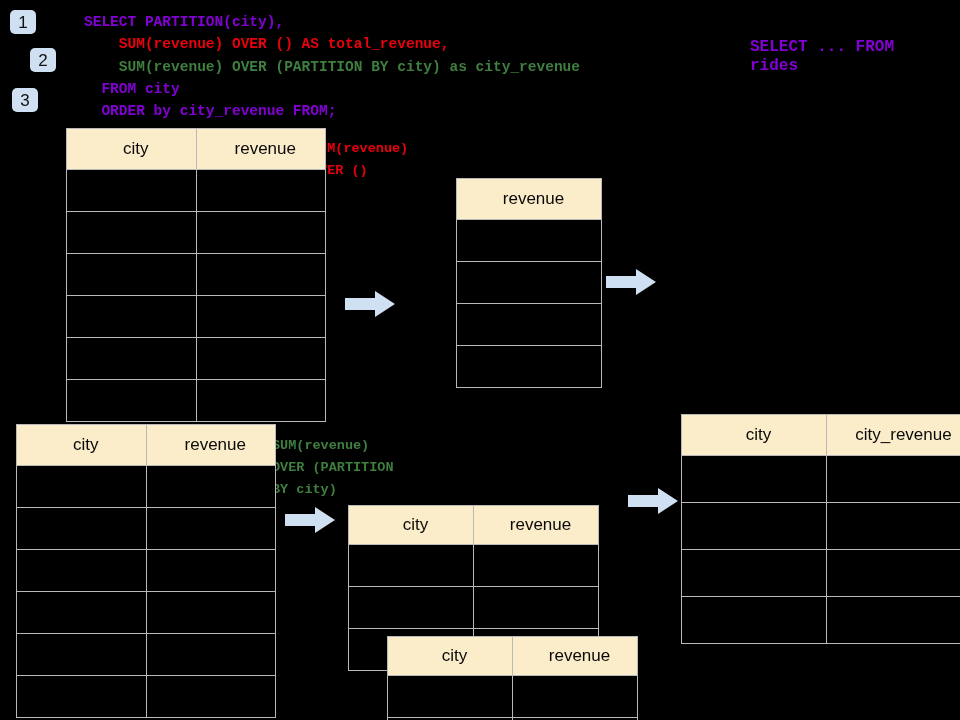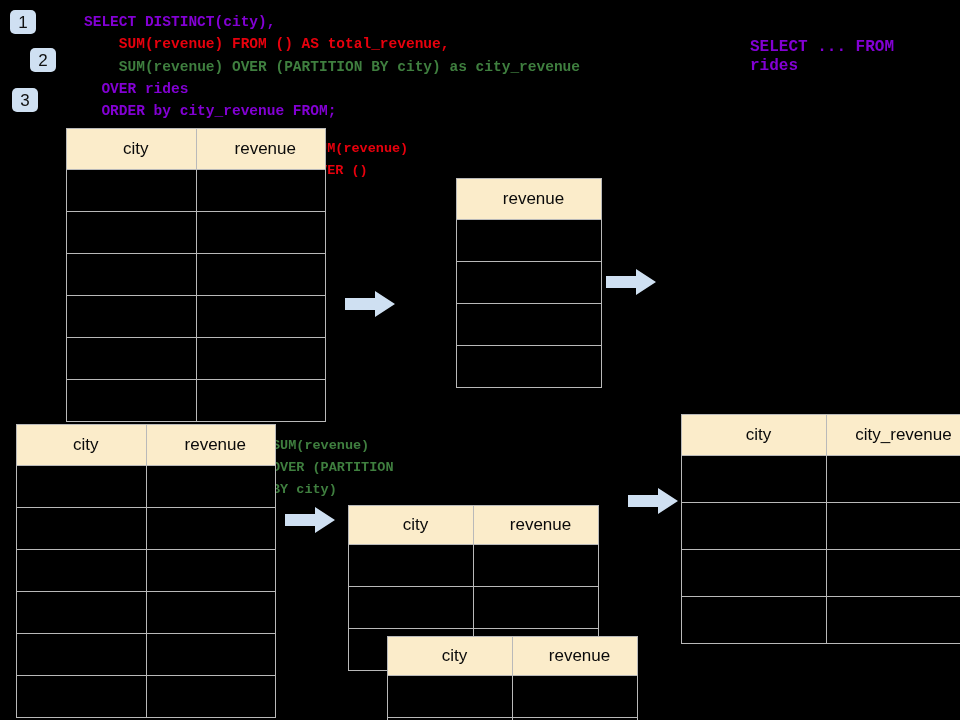--- a/index.html
+++ b/index.html
@@ -108,24 +108,24 @@
   <div class="badge" id="badge-1" style="left: 10px; top: 10px;">
     <span>1</span>
   </div>
   <div class="badge" id="badge-2" style="left: 30px; top: 48px;">
     <span>2</span>
   </div>
   <div class="badge" id="badge-3" style="left: 12px; top: 88px;">
     <span>3</span>
   </div>
 
-  <div class="code code-main"><span class="c-purple">SELECT DISTINCT(city),</span>
-    <span class="c-red">SUM(revenue) FROM () AS total_revenue,</span>
+  <div class="code code-main"><span class="c-purple">SELECT PARTITION(city),</span>
+    <span class="c-red">SUM(revenue) OVER () AS total_revenue,</span>
     <span class="c-green">SUM(revenue) OVER (PARTITION BY city) as city_revenue</span>
-  <span class="c-purple">OVER rides</span>
+  <span class="c-purple">FROM city</span>
   <span class="c-purple">ORDER by city_revenue FROM;</span></div>
 
   <div class="code code-note">SELECT ... FROM
 rides</div>
 
   <div class="annot annot-red">SUM(revenue)
 OVER ()</div>
 
   <div class="annot annot-green">SUM(revenue)
 OVER (PARTITION

